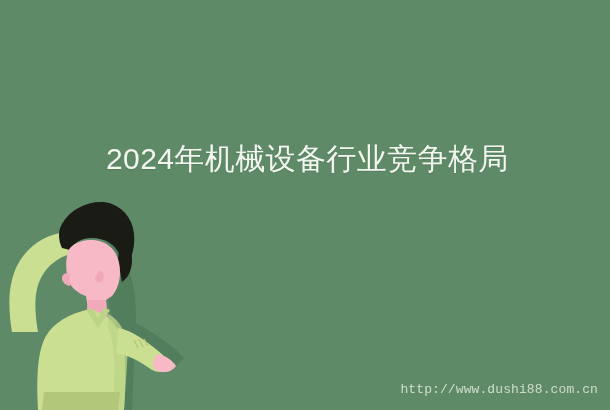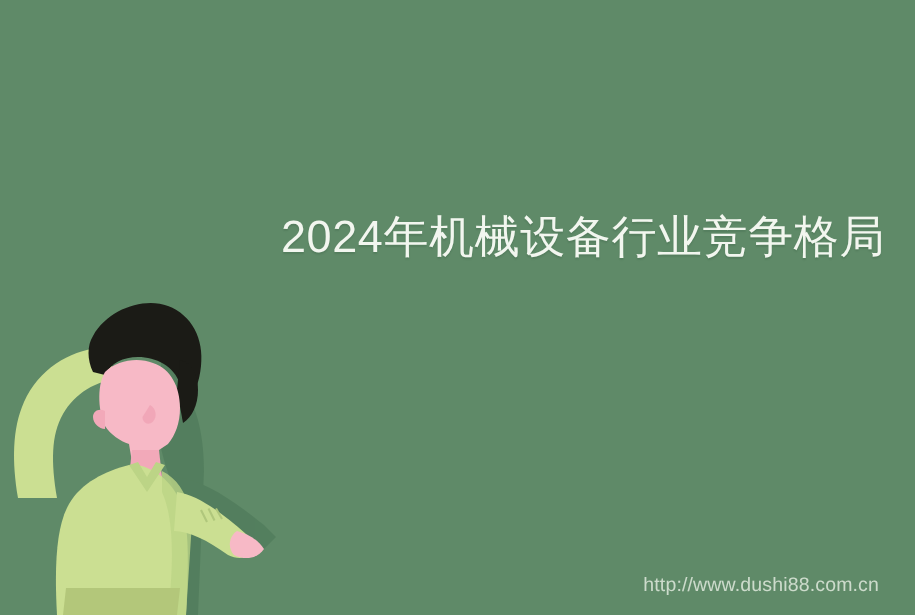--- a/index.html
+++ b/index.html
@@ -30,45 +30,45 @@
     height: 214px;
   }
   #illustration svg {
     display: block;
     width: 200px;
     height: 214px;
   }
   
   #title-block {
     position: absolute;
-    left: 120px;
+    left: 106px;
     top: 139px;
     width: 470px;
-    text-align: right;
   }
   .title-line {
     color: #f2f6ef;
     font-size: 30px;
     line-height: 39px;
     letter-spacing: 0.4px;
     font-weight: 400;
     white-space: nowrap;
     text-shadow: 0 1px 1px rgba(40,70,48,0.18);
   }
   
   #watermark {
     position: absolute;
-    right: 24px;
+    right: 12px;
     bottom: 12px;
     color: #d6e2d4;
     font-size: 13px;
     line-height: 17px;
     letter-spacing: 0.1px;
     opacity: 0.92;
     white-space: nowrap;
+    font-family: Liberation Mono, monospace;
   }
 </style>
 </head>
 <body>
 
 <div id="banner">
 
   <div class="bg-layer"></div>
 
   <div id="illustration">

